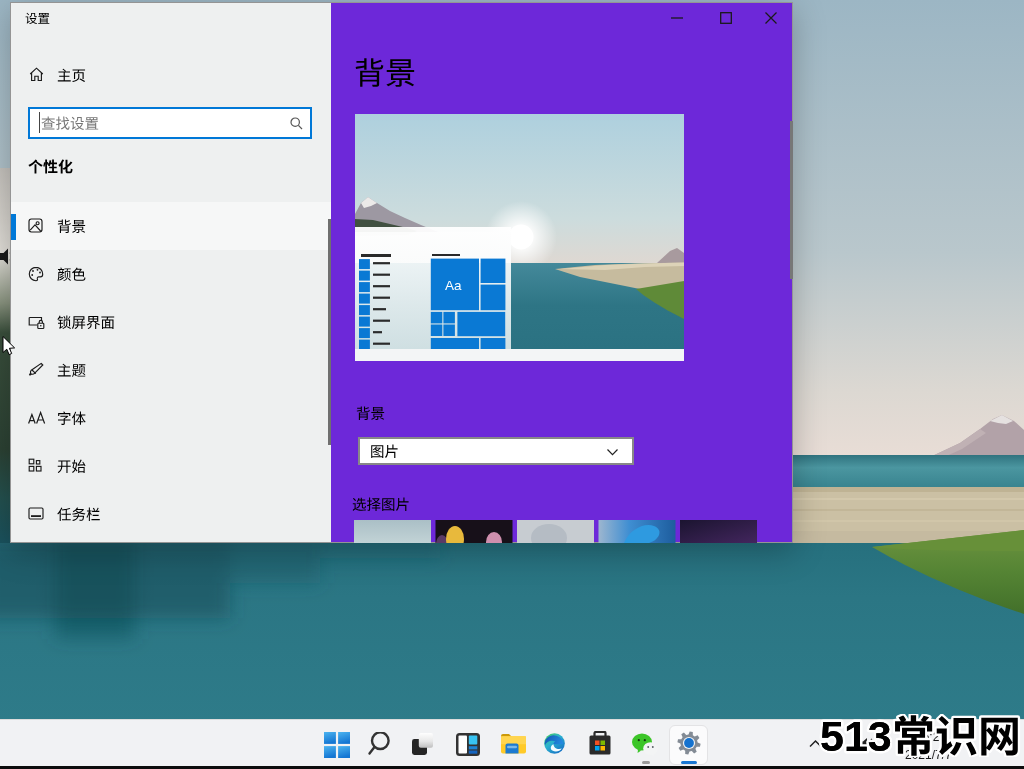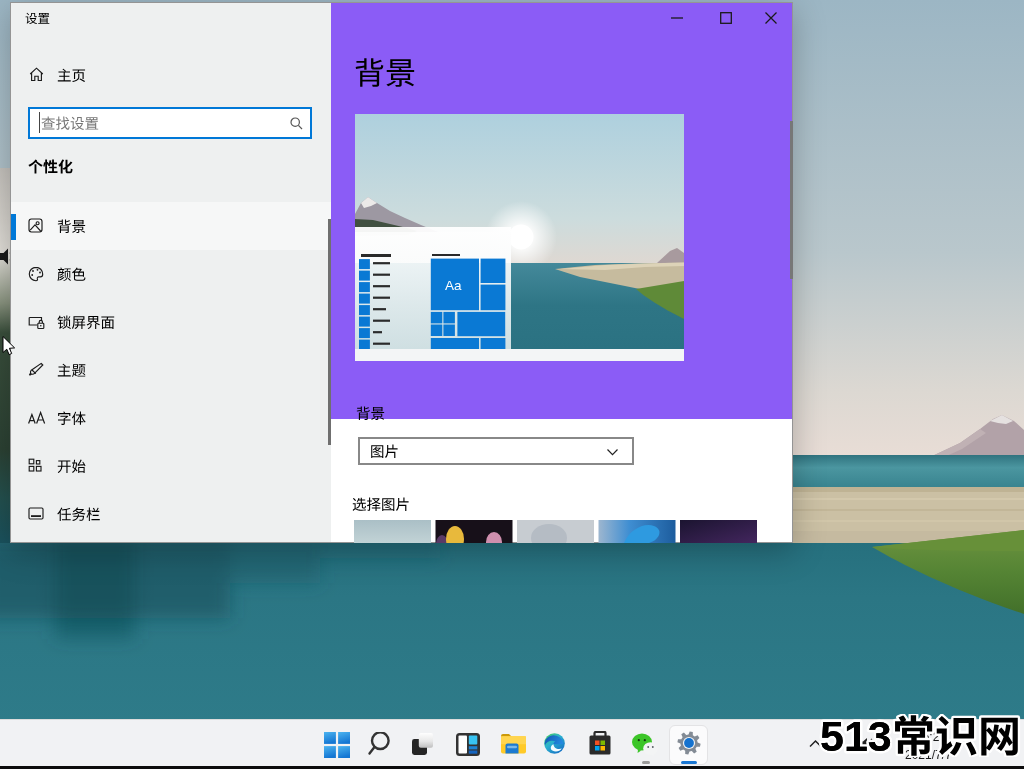--- a/index.html
+++ b/index.html
@@ -248,21 +248,21 @@
     <div class="abs" style="left:46px;top:16.5px">
           <svg class="cj" width="43.5" height="14.5" viewBox="0 -880 3000 1000" fill="#000">
             <use href="#r任"></use>
             <use href="#r务" x="1000"></use>
             <use href="#r栏" x="2000"></use>
           </svg>
         </div>
       </div>
   <div class="abs" style="left:317px;top:216px;width:3px;height:226px;background:#6f6f6f"></div>
  </div>
- <div class="abs" style="left:320px;top:0;width:461px;height:416px;background:#8b5cf6">
+ <div class="abs" style="left:320px;top:0;width:461px;height:539px;background:#6d28d9">
   <svg class="abs" style="left:340px;top:14px" width="13" height="11" viewBox="0 0 13 11">
         <path d="M0,1 L12,1" stroke="#1a1a1a" stroke-width="1.3" fill="none"></path>
       </svg>
   <svg class="abs" style="left:389px;top:9px" width="12" height="12" viewBox="0 0 12 12">
         <rect x="0.7" y="0.7" width="10.6" height="10.6" stroke="#1a1a1a" stroke-width="1.3" fill="none"></rect>
       </svg>
   <svg class="abs" style="left:434px;top:9px" width="12" height="12" viewBox="0 0 12 12">
         <path d="M0.5,0.5 L11.5,11.5 M11.5,0.5 L0.5,11.5" stroke="#1a1a1a" stroke-width="1.3" fill="none"></path>
       </svg>
   <div class="abs" style="left:23px;top:54px">

